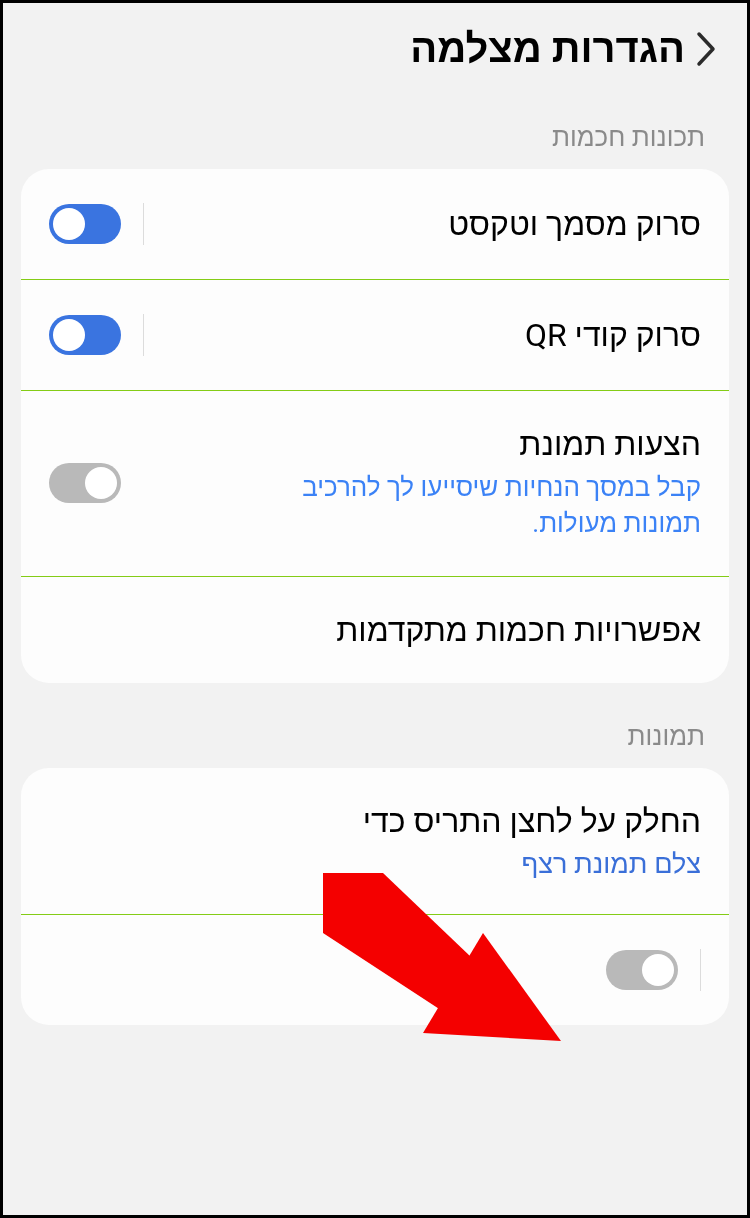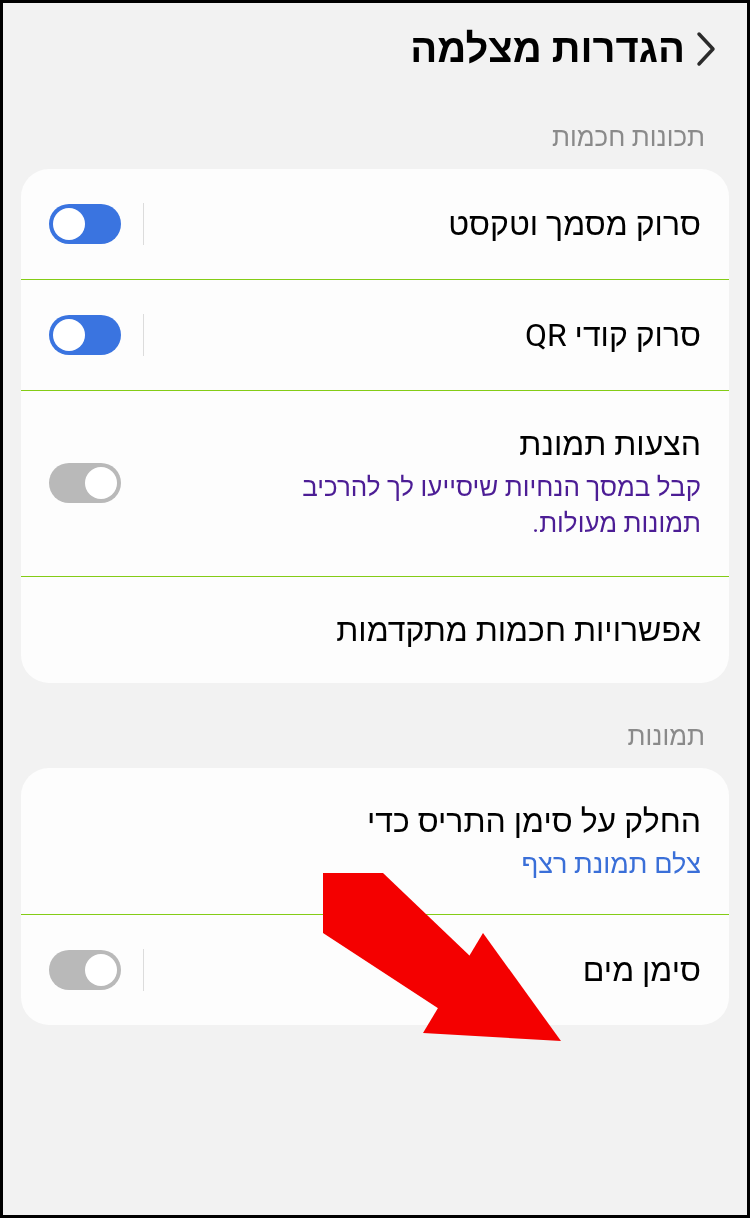--- a/index.html
+++ b/index.html
@@ -48,21 +48,21 @@
   }
   .row + .row { border-top: 1px solid #84cc16; }
   .row-text { flex: 1; }
   .row-title {
     font-size: 32px;
     color: #000;
     font-weight: 400;
   }
   .row-sub {
     font-size: 26px;
-    color: #4c1d95;
+    color: #3b82f6;
     line-height: 1.4;
     margin-top: 6px;
     max-width: 470px;
   }
   .row-sub-link {
     font-size: 27px;
     color: #3a6fd8;
     margin-top: 8px;
   }
   .control {
@@ -164,29 +164,26 @@
 </div>
 
 <div class="gap"></div>
 
 <div class="section-label">תמונות</div>
 
 <div class="card">
 
   <div class="row">
     <div class="row-text">
-      <div class="row-title">החלק על סימן התריס כדי</div>
+      <div class="row-title">החלק על לחצן התריס כדי</div>
       <div class="row-sub-link">צלם תמונת רצף</div>
     </div>
   </div>
 
   <div class="row">
-    <div class="row-text">
-      <div class="row-title">סימן מים</div>
-    </div>
     <div class="control">
       <div class="vsep"></div>
       <div class="toggle off">
           <div class="knob"></div>
         </div>
     </div>
   </div>
 
 
 </div>

